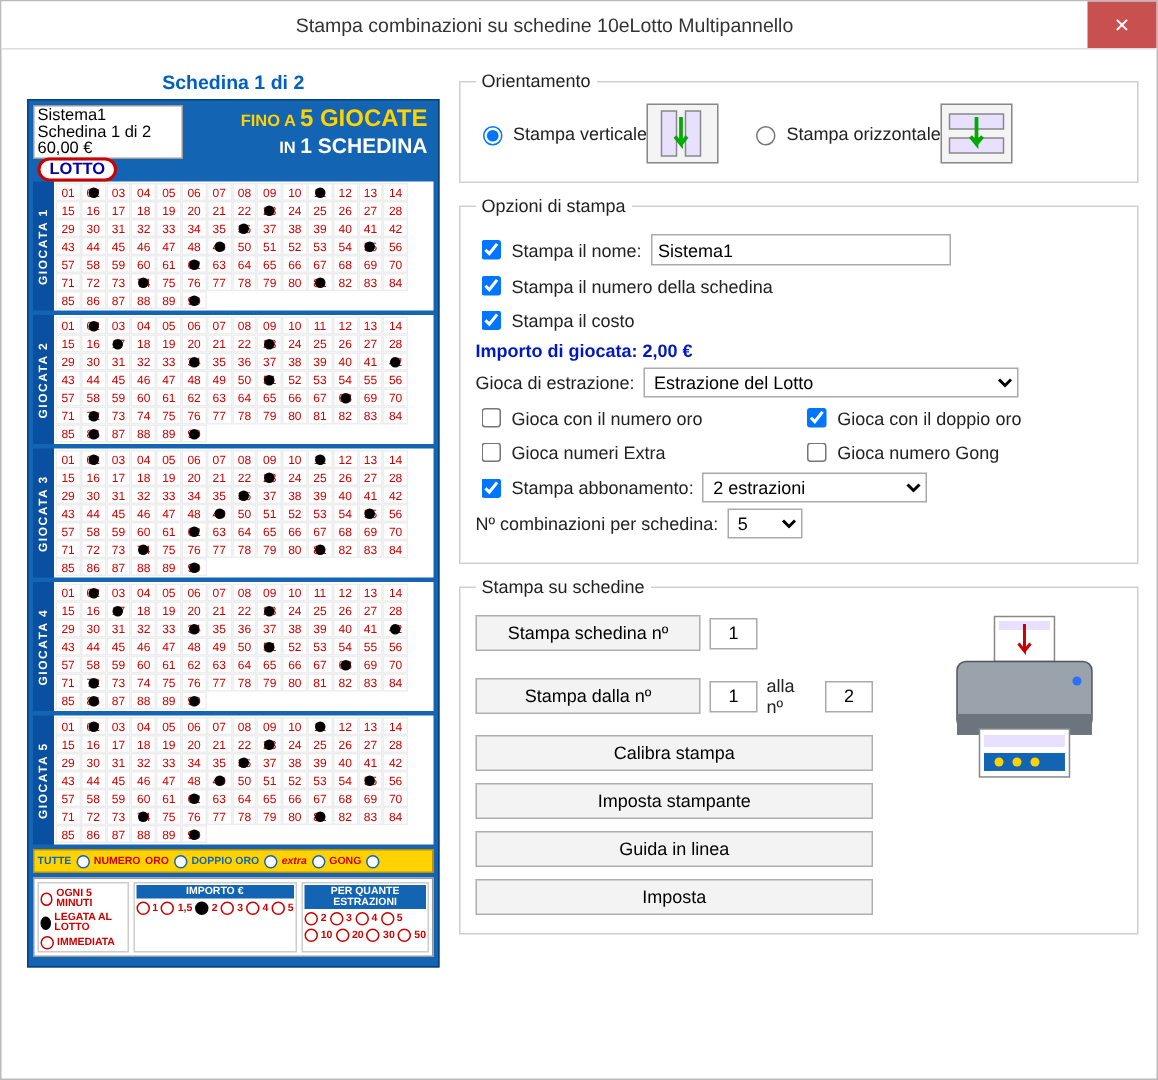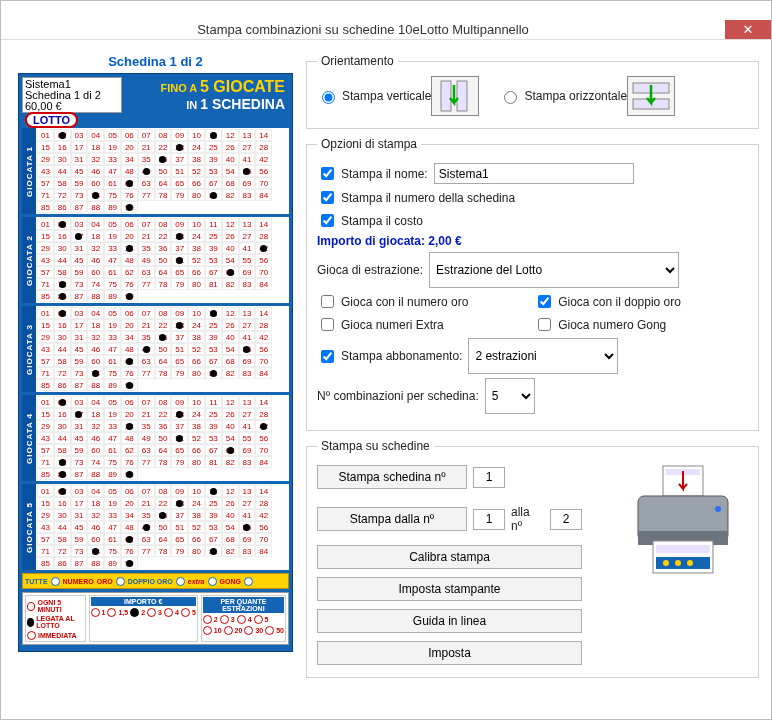--- a/index.html
+++ b/index.html
@@ -1,19 +1,19 @@
 <!DOCTYPE html>
 <html><head>
 <meta charset="utf-8">
 <style>
   * { box-sizing: border-box; font-family: "Segoe UI", Tahoma, sans-serif; }
   body { margin:0; background:#fff; width:772px; height:720px; overflow:hidden; }
 
   .window { width:772px; height:720px; border:1px solid #bbb; display:flex; flex-direction:column; }
-  .titlebar { height:20px; display:flex; align-items:center; background:#fff; border-bottom:1px solid #ddd;margin-top:19px;}
+  .titlebar { height:32px; display:flex; align-items:center; background:#fff; border-bottom:1px solid #ddd;}
   .titlebar .title { flex:1; text-align:center; font-size:13px; color:#333; }
   .titlebar .close { width:46px; height:100%; background:#c8504f; color:#fff; display:flex; align-items:center; justify-content:center; font-size:13px; cursor:pointer; }
 
   .content { flex:1; display:flex; gap:8px; padding:14px 12px; }
 
   
   .ticket-wrap { width:285px; display:flex; flex-direction:column; align-items:center; }
   .ticket-caption { color:#005fbf; font-weight:bold; font-size:13px; margin-bottom:4px;}
   .ticket { width:275px; background:#1464b4; border:1px solid #0a3f78; padding:3px 3px 6px 3px; position:relative; }
   .ticket-top { display:flex; height:36px; }
@@ -42,21 +42,21 @@
   .frow .dot.m{ background:#000; border-color:#000;}
 
   
   .form { flex:1; display:flex; flex-direction:column; gap:8px; font-size:12px; color:#222;}
   fieldset { border:1px solid #d0d0d0; padding:8px 10px 12px 10px; margin:0; }
   legend { padding:0 4px; font-size:12px; color:#222; }
   .row { display:flex; align-items:center; gap:6px; margin:4px 0; }
   label { display:flex; align-items:center; gap:4px;}
   input[type=text]{ border:1px solid #aaa; padding:2px 4px; font-size:12px; height:21px;}
   input[type=text].narrow{ width:32px; text-align:center;}
-  select{ border:1px solid #aaa; padding:1px 2px; font-size:12px; height:36px; background:#fff;}
+  select{ border:1px solid #aaa; padding:1px 2px; font-size:12px; height:20px; background:#fff;}
   .orient-thumb{ width:48px; height:40px; border:1px solid #888; display:flex; align-items:center; justify-content:center; background:#f4f4f4; position:relative;}
   .orient-thumb svg{ width:40px; height:34px;}
   .orient-group{ display:flex; align-items:center; gap:0;}
   .blue{ color:#0018c0; font-weight:bold;}
   .half{ width:49%;}
   button.win{ background:#f3f3f3; border:1px solid #b0b0b0; padding:4px 14px; font-size:12px; cursor:pointer; min-width:150px; text-align:center;}
   .btn-col{ display:flex; flex-direction:column; gap:8px;}
   .schedine-body{ display:flex; gap:36px; align-items:flex-start;}
   .printer{ width:130px; height:120px; display:flex; align-items:center; justify-content:center;}
 </style>

